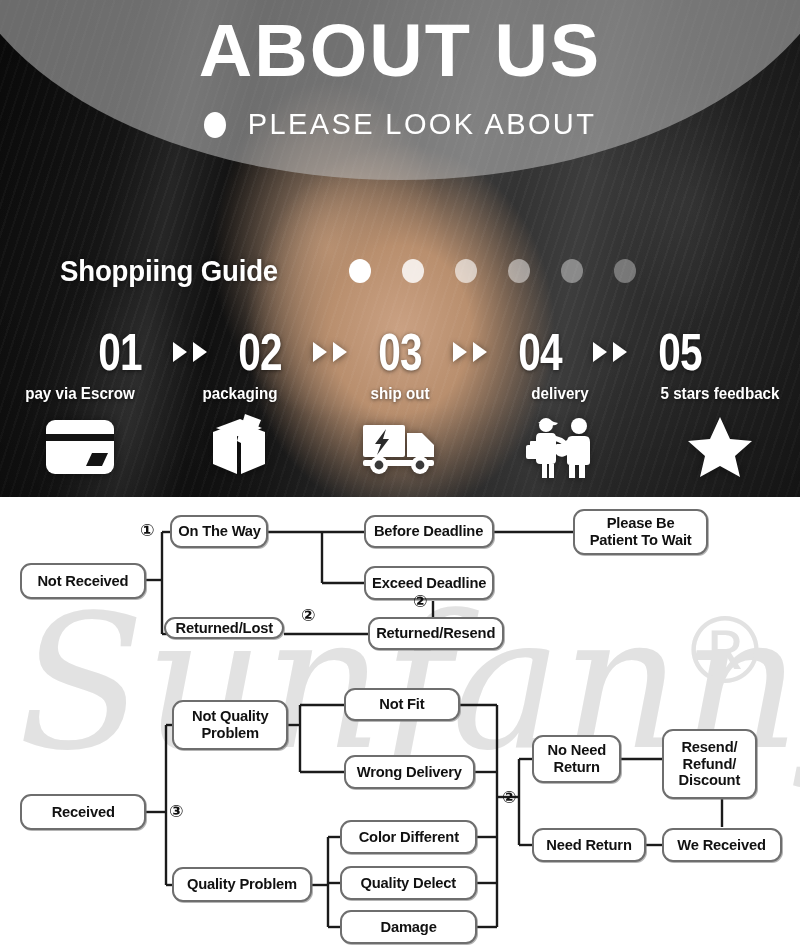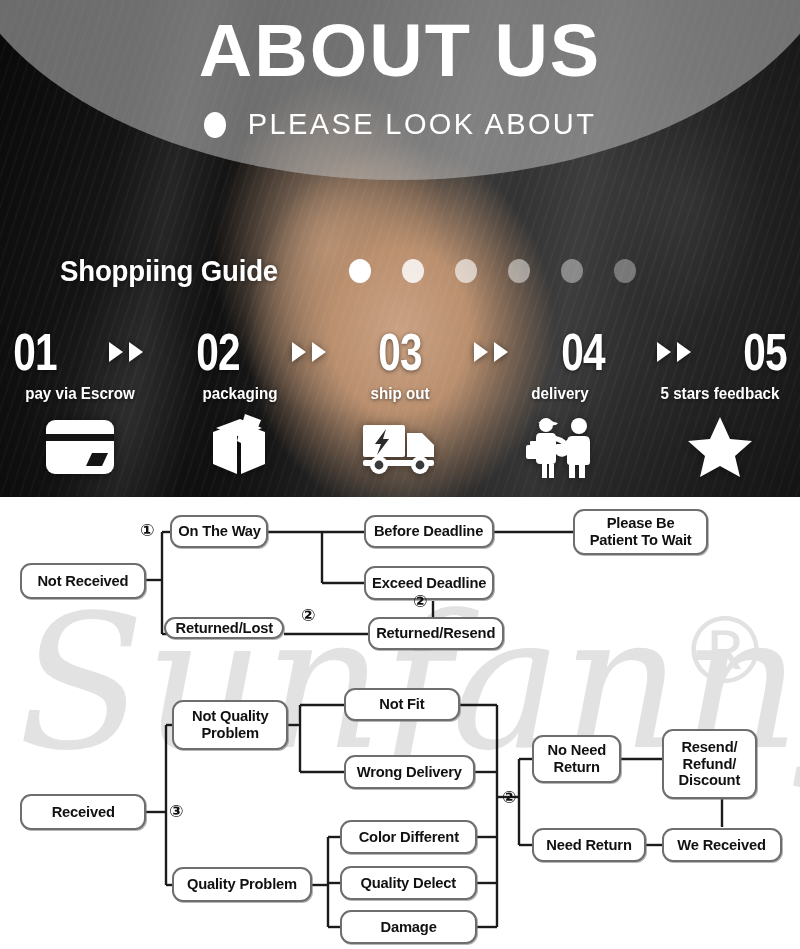--- a/index.html
+++ b/index.html
@@ -64,21 +64,21 @@
     letter-spacing:-.2px;font-family:"Liberation Sans",sans-serif;
     transform:scaleX(.92);transform-origin:left center;
     text-shadow:0 0 6px rgba(0,0,0,.5);
   }
   .guide-dots{margin-left:52px;display:flex;align-items:center;gap:31px;}
   .g-dot{width:22px;height:24px;border-radius:50%;background:#fff;}
 
   
   .steps{
     position:absolute;left:0;top:312px;width:800px;height:80px;
-    display:flex;align-items:center;justify-content:space-between;
+    display:flex;align-items:center;justify-content:center;
   }
   .step-num{
     color:#fff;font-weight:bold;font-size:52px;line-height:1;
     transform:scaleX(.78);letter-spacing:-1px;
     text-shadow:0 1px 5px rgba(0,0,0,.55);
     width:70px;text-align:center;
   }
   .arrows{width:70px;display:flex;justify-content:center;gap:6px;}
   .arrow{
     width:0;height:0;border-left:14px solid #fff;

